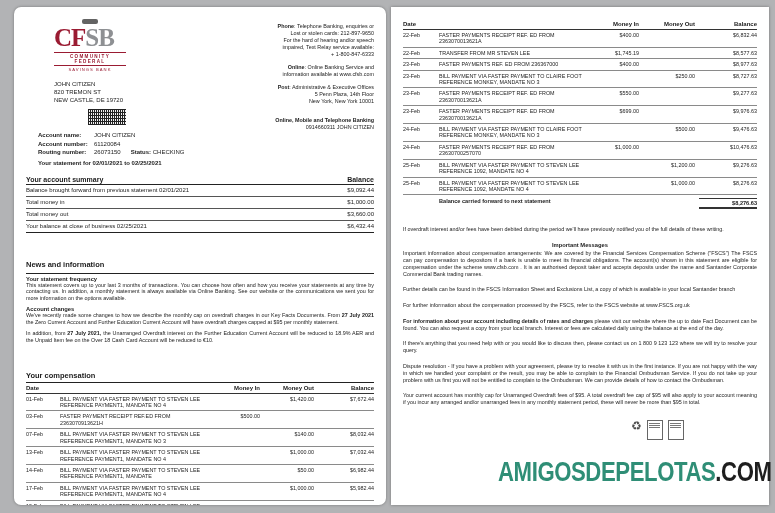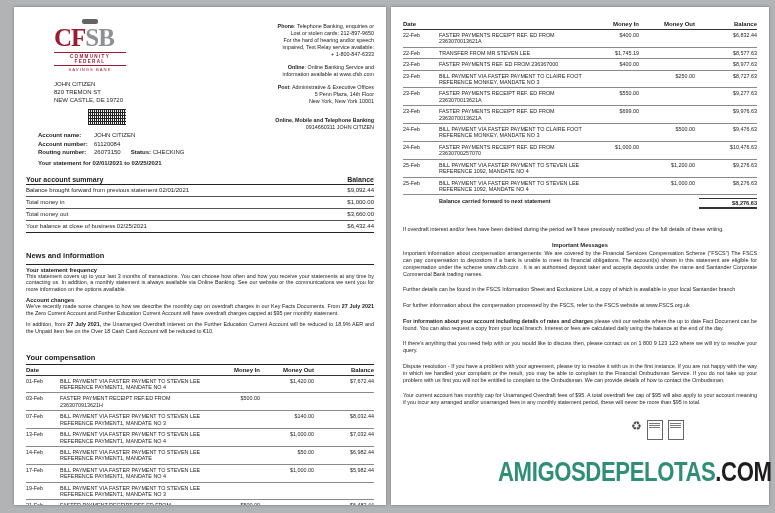--- a/index.html
+++ b/index.html
@@ -4,21 +4,21 @@
 <style>
   html,body{margin:0;padding:0;}
   body{
     width:775px;height:513px;position:relative;overflow:hidden;
     background:#b2b3b5;
     font-family:"Liberation Sans", sans-serif;
     color:#1c1c1c;
     -webkit-font-smoothing:antialiased;
   }
   .page{position:absolute;top:7px;height:498px;background:#ffffff;box-shadow:0 0 3px rgba(0,0,0,.35);overflow:hidden;}
-  .page1{left:14px;width:372px;}
+  .page1{left:14px;width:372px;border-radius:7px;}
   .page2{left:391px;width:378px;}
   .inner{padding:6px 12px 0 12px;}
 
   
   .p1-head{display:flex;justify-content:space-between;}
   .smudge{width:16px;height:5px;background:#3c3c3c;border-radius:2px;margin:6px 0 2px 56px;opacity:.8;}
   .logo{margin-left:28px;}
   .logo-main{font-family:"Liberation Serif", serif;font-weight:bold;font-size:25px;line-height:24px;letter-spacing:-1px;}
   .logo-cf{color:#9a1b32;}
   .logo-sb{color:#8e9093;}
@@ -32,21 +32,21 @@
   }
   .acct{margin:6px 0 0 12px;font-size:6px;line-height:8.5px;}
   .acct b{display:inline-block;width:56px;}
   .acct .inline-b{width:auto;margin-left:10px;}
   .stmt-for{margin:3px 0 0 12px;font-size:6px;font-weight:bold;}
   .p1-contact{width:128px;text-align:right;font-size:5.4px;line-height:7px;padding-top:10px;color:#222;}
   .cgap{height:6px;}
   .cgap-lg{height:12px;}
 
   
-  .sec-title{font-size:7.5px;font-weight:bold;margin:18px 0 2px 0;}
+  .sec-title{font-size:7.5px;font-weight:bold;margin:27px 0 2px 0;}
 
   
   .summary{margin-top:10px;}
   .summary-head{display:flex;justify-content:space-between;font-weight:bold;font-size:7px;border-bottom:1.5px solid #222;padding-bottom:1px;}
   .summary-row{display:flex;justify-content:space-between;font-size:6px;padding:2.5px 0;border-bottom:1px solid #555;}
   .summary-row:last-child{border-bottom:1.5px solid #222;}
 
   
   .news-block{margin-top:4px;border-top:1.5px solid #222;padding-top:2px;}
   .news h4{margin:0;font-size:5.8px;}

